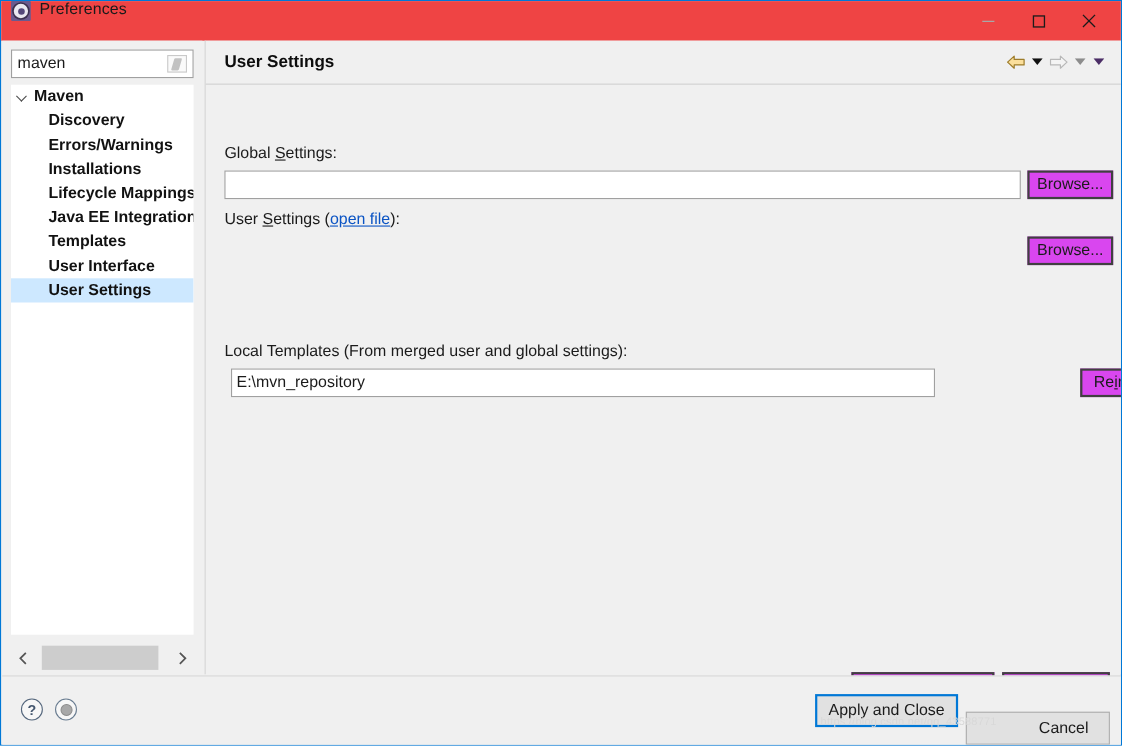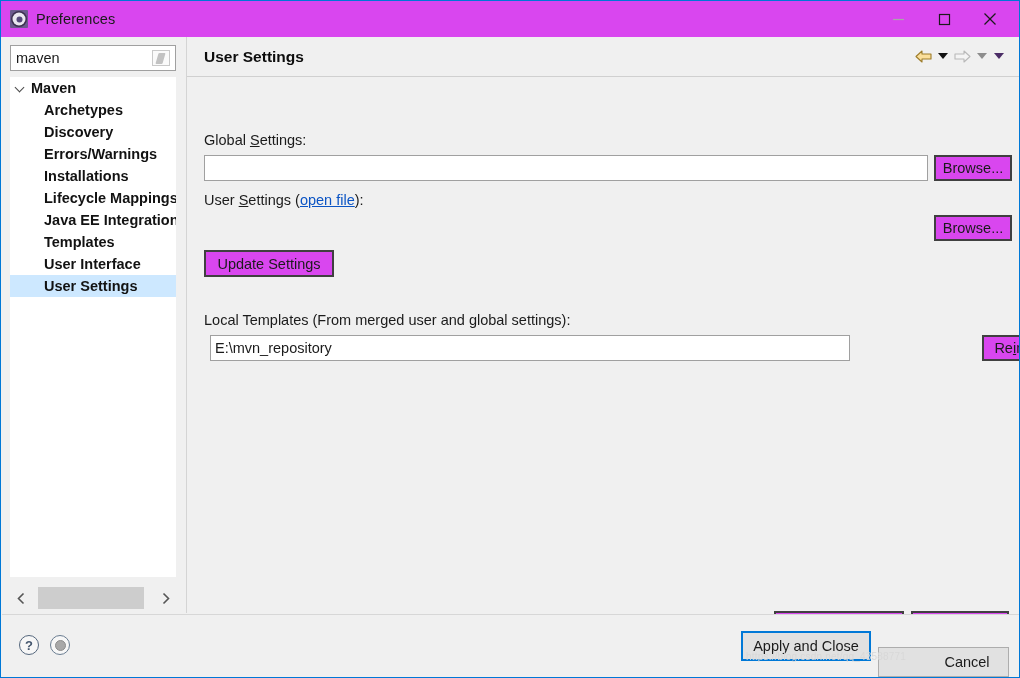--- a/index.html
+++ b/index.html
@@ -17,22 +17,22 @@
     width: 1020px; height: 678px;
     background: #f0f0f0;
     border: 1px solid #0078d7;
     overflow: hidden;
   }
 
   
   #titlebar {
     position: absolute; left: 0; top: 0;
     width: 1018px; height: 36px;
-    background: #d946ef;
-    display: flex; align-items: center;
+    background: #ef4444;
+    display: flex; 
   }
   #app-icon {
     width: 18px; height: 18px;
     margin-left: 9px; margin-right: 8px;
     background: #6b5a8e;
     position: relative; flex: none;
     border-radius: 1px;
   }
   #app-icon .cog {
     position: absolute; left: 50%; top: 50%;
@@ -290,23 +290,20 @@
       <input id="search-input" type="text" value="maven" style="">
       <div id="clear-icon"></div>
     </div>
 
     <div id="tree">
         <div class="tree-row root">
           <span class="twisty"></span>
           <span>Maven</span>
         </div>
         <div class="tree-row child">
-          <span>Archetypes</span>
-        </div>
-        <div class="tree-row child">
           <span>Discovery</span>
         </div>
         <div class="tree-row child">
           <span>Errors/Warnings</span>
         </div>
         <div class="tree-row child">
           <span>Installations</span>
         </div>
         <div class="tree-row child">
           <span>Lifecycle Mappings</span>
@@ -382,21 +379,20 @@
         <span>Global </span><u>S</u><span>ettings:</span>
       </div>
       <div class="txtbox" style="left:17px; top:77px; width:724px;"></div>
       <div class="btn" style="left:747px; top:77px; width:78px; height:26px;">Browse...</div>
 
       <div class="field-label" style="left:17px; top:114px;">
         <span>User </span><u>S</u><span>ettings (</span><span class="link">open file</span><span>):</span>
       </div>
       <div class="btn" style="left:747px; top:137px; width:78px; height:26px;">Browse...</div>
 
-      <div class="btn" style="left:17px; top:172px; width:130px; height:27px;">Update Settings</div>
 
       <div class="field-label" style="left:17px; top:234px;">Local Templates (From merged user and global settings):</div>
       <div class="txtbox" style="left:23px; top:257px; width:640px;">E:\mvn_repository</div>
       <div class="btn" style="left:747px; top:257px; width:78px; height:26px;margin-left:48px;">
         <span>Re</span>
           <u>i</u>
           <span>ndex</span>
       </div>
 
       <div class="btn" style="left:587px; top:533px; width:130px; height:29px;">

